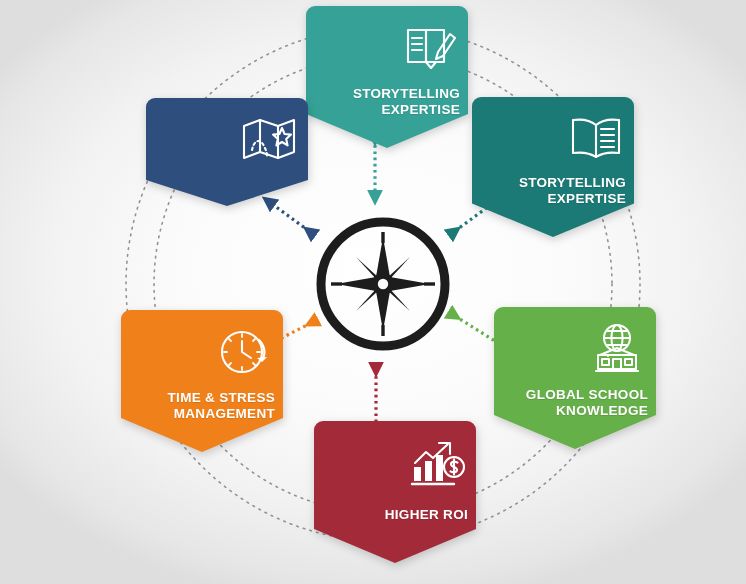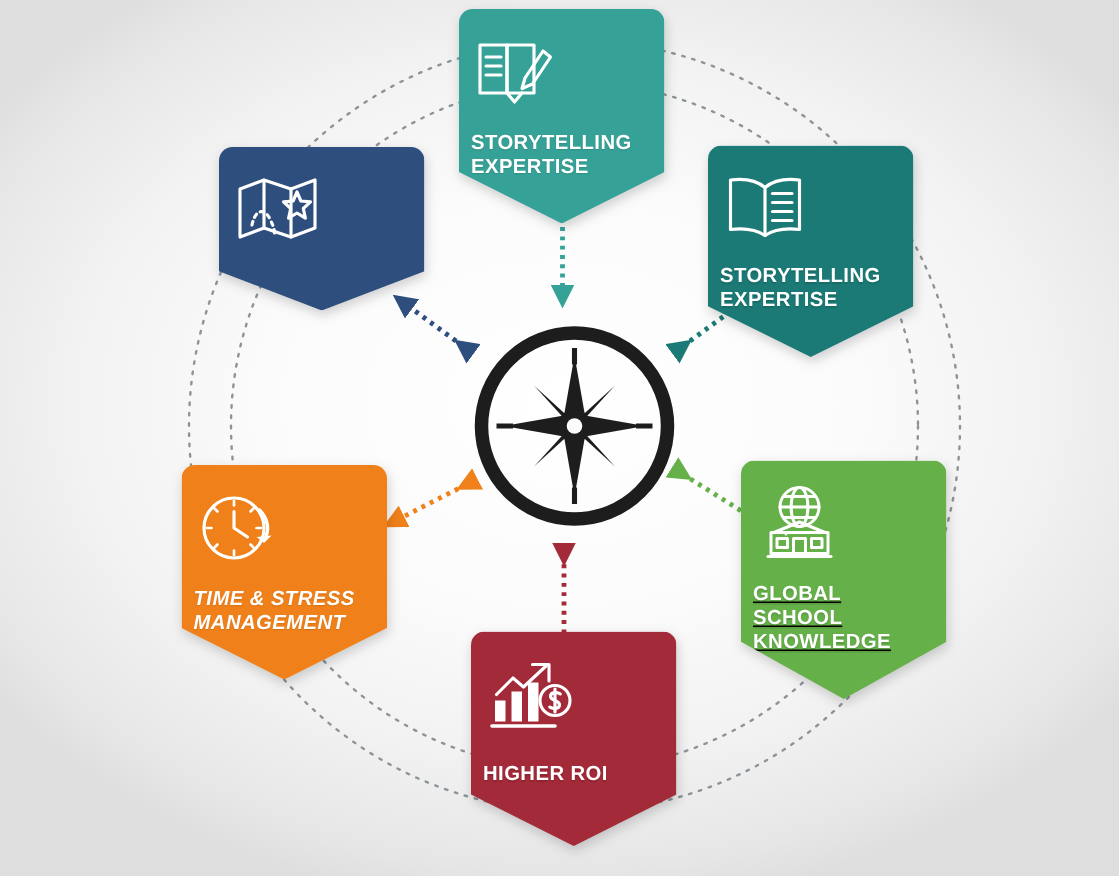--- a/index.html
+++ b/index.html
@@ -16,47 +16,47 @@
   #svgLayer{position:absolute;left:0;top:0;width:746px;height:584px;}
 
   .badge{
     position:absolute;
     width:138px;
     box-sizing:border-box;
     filter:drop-shadow(1px 3px 4px rgba(0,0,0,0.18));
   }
   .badge .body{
     position:relative;
-    width:137px;
+    width:162px;
     border-radius:9px 9px 0 0;
     -webkit-clip-path:polygon(0% 0%,100% 0%,100% 76%,50% 100%,0% 76%);
     clip-path:polygon(0% 0%,100% 0%,100% 76%,50% 100%,0% 76%);
     padding:16px 8px 30px 8px;
     box-sizing:border-box;
-    text-align:left;
+    text-align:right;
     color:#ffffff;
   }
   .badge .ico{
     display:block;margin:0 auto 8px auto;
   }
   .badge .label{
     font-weight:bold;
     font-size:13.5px;
     line-height:16px;
     letter-spacing:0.3px;
     text-transform:uppercase;
     text-shadow:0 1px 1px rgba(0,0,0,.13);
   }
 
   
   #badge-storytelling-expertise-top{left:306px;top:6px;}
   #badge-storytelling-expertise-right{left:472px;top:97px;}
   #badge-personalized-roadmap{left:146px;top:98px;}
   #badge-time-stress-management{left:121px;top:310px;}
-  #badge-global-school-knowledge{left:494px;top:307px;text-decoration:underline;}
+  #badge-global-school-knowledge{left:494px;top:307px;}
   #badge-higher-roi{left:314px;top:421px;}
 
   #compass{
     position:absolute;left:312px;top:213px;width:142px;height:142px;
   }
 </style>
 </head>
 <body>
 
 <div id="stage">
@@ -171,21 +171,21 @@
           <line x1="22" y1="6" x2="22" y2="38"></line>
           <line x1="40" y1="12" x2="40" y2="44"></line>
           <path d="M14,36 C16,26 22,24 26,32 C28,36 29,39 29,42" stroke-dasharray="2.4 3"></path>
           <path d="M44,14 L46.6,20 L53,20.6 L48.2,25 L49.6,31.4 L44,28 L38.4,31.4 L39.8,25 L35,20.6 L41.4,20 Z"></path>
         </svg>
       </span>
     </div>
   </div>
 
   <div class="badge" id="badge-time-stress-management">
-    <div class="body" style="background:#f0811a;font-style:italic;">
+    <div class="body" style="background:#f0811a;">
       <span class="ico">
         <svg width="60" height="52" viewBox="0 0 60 52" fill="none" stroke="#ffffff" stroke-width="2.1" stroke-linecap="round" stroke-linejoin="round">
           <circle cx="27" cy="26" r="20"></circle>
           <g stroke-width="1.8">
             <line x1="27" y1="8" x2="27" y2="11"></line>
             <line x1="27" y1="41" x2="27" y2="44"></line>
             <line x1="9" y1="26" x2="12" y2="26"></line>
             <line x1="42" y1="26" x2="45" y2="26"></line>
             <line x1="14" y1="13" x2="16" y2="15"></line>
             <line x1="38" y1="37" x2="40" y2="39"></line>

